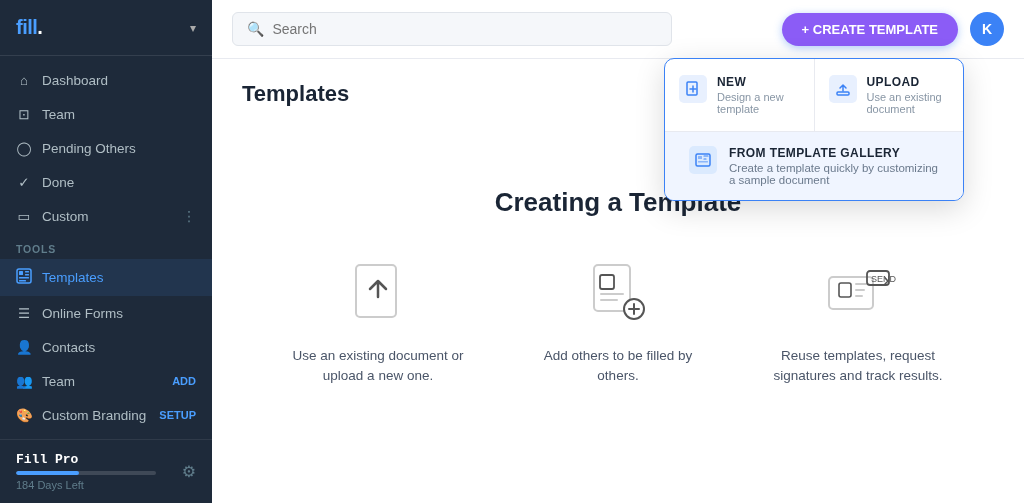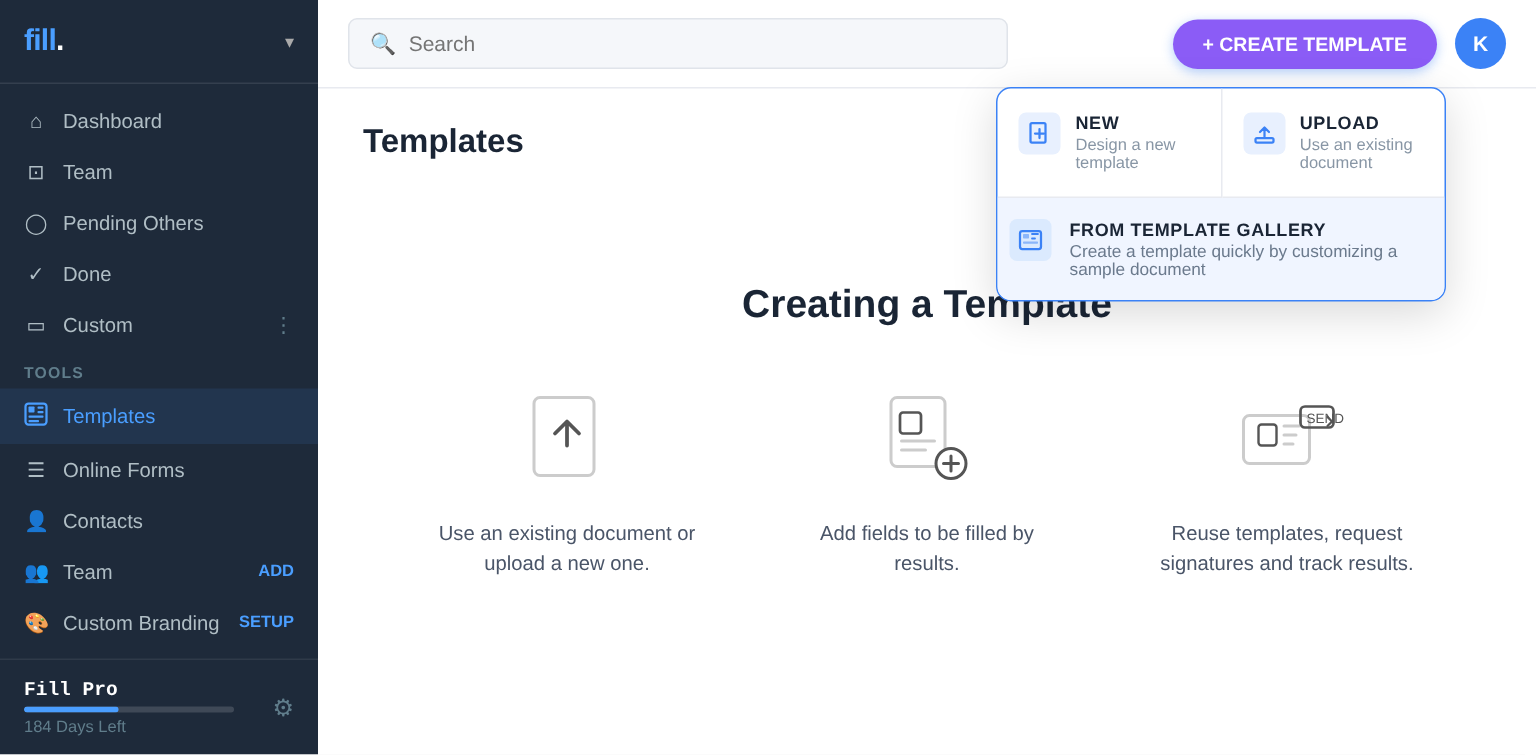--- a/index.html
+++ b/index.html
@@ -196,21 +196,21 @@
       color: #1a2535;
       letter-spacing: 0.4px;
     }
     .dropdown-item-text .item-subtitle {
       font-size: 11px;
       color: #8896a5;
       margin-top: 2px;
     }
     .dropdown-divider { width: 1px; background: #e8eaf0; }
     .dropdown-full-item {
-      padding: 14px 8px;
+      padding: 14px 24px;
       cursor: pointer;
       display: flex;
       align-items: flex-start;
       gap: 12px;
       background: #f0f5ff;
     }
     .dropdown-full-item .dropdown-item-icon {
       background: #dbeafe;
     }
     .dropdown-full-item .item-title { color: #1a2535; }
@@ -433,21 +433,21 @@
           <div class="feature-icon-wrap">
             <svg width="60" height="66" viewBox="0 0 60 66" fill="none">
               <rect x="6" y="4" width="36" height="46" rx="4" stroke="#ccc" stroke-width="2"></rect>
               <rect x="12" y="14" width="14" height="14" rx="2" stroke="#555" stroke-width="1.8"></rect>
               <rect x="12" y="32" width="24" height="2" rx="1" fill="#ccc"></rect>
               <rect x="12" y="38" width="18" height="2" rx="1" fill="#ccc"></rect>
               <circle cx="46" cy="48" r="10" fill="#fff" stroke="#555" stroke-width="2"></circle>
               <path d="M46 43v10M41 48h10" stroke="#555" stroke-width="2" stroke-linecap="round"></path>
             </svg>
           </div>
-          <div class="feature-card-text">Add fields to be filled by results.</div>
+          <div class="feature-card-text">Add others to be filled by others.</div>
         </div>
 
         <div class="feature-card">
           <div class="feature-icon-wrap">
             <svg width="70" height="50" viewBox="0 0 70 50" fill="none">
               <rect x="6" y="8" width="44" height="32" rx="4" stroke="#ccc" stroke-width="2"></rect>
               <rect x="16" y="14" width="12" height="14" rx="2" stroke="#555" stroke-width="1.6"></rect>
               <rect x="32" y="14" width="12" height="2" rx="1" fill="#ccc"></rect>
               <rect x="32" y="20" width="10" height="2" rx="1" fill="#ccc"></rect>
               <rect x="32" y="26" width="8" height="2" rx="1" fill="#ccc"></rect>

